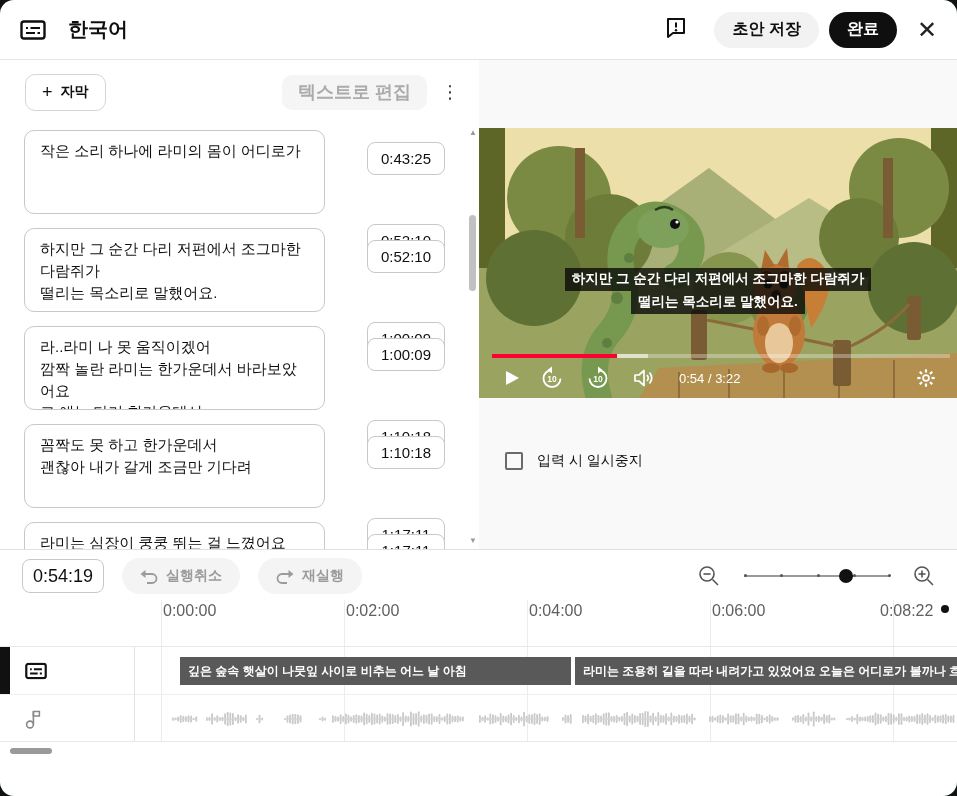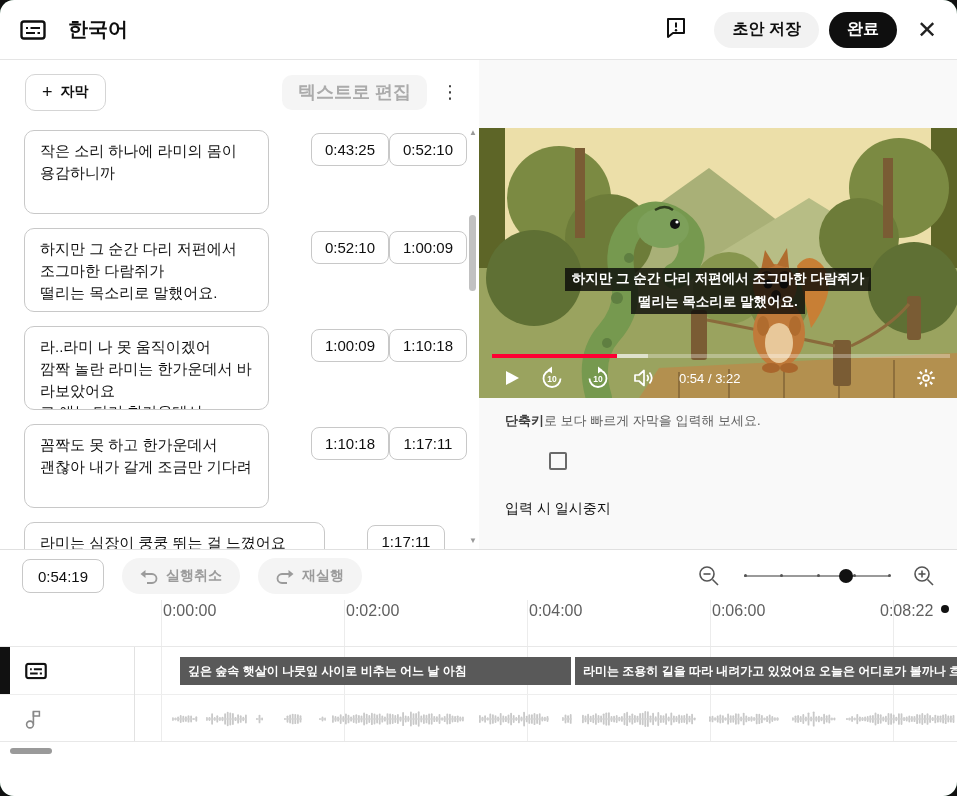--- a/index.html
+++ b/index.html
@@ -35,21 +35,21 @@
   .edit-text-btn { margin-left:auto; height:35px; padding:0 16px; background:#f5f5f5; border:none; border-radius:10px;
     font-size:18px; font-weight:bold; color:#ababab; }
   .kebab { margin-left:14px; background:none; border:none; font-size:18px; color:#333; letter-spacing:0; cursor:pointer; }
 
   
   .sub-list { position:absolute; top:68px; left:0; right:12px; bottom:0; overflow:hidden; padding:2px 0 0 24px; }
   .entry-row { position:relative; display:flex; margin-bottom:14px; height:84px; }
   .entry-box { width:301px; border:1px solid #c8c8c8; border-radius:10px; padding:9px 15px; background:#fff;
     font-size:15px; color:#0f0f0f; line-height:1.45; overflow:hidden; }
   .entry-box div { white-space:normal; }
-  .ts-col { margin-left:42px; display:flex; flex-direction:row; justify-content:flex-start; height:115px; margin-top:3px; }
+  .ts-col { margin-left:42px; display:flex; flex-direction:column; justify-content:space-between; height:115px; margin-top:12px; }
   .ts-box { width:78px; height:33px; border:1px solid #c8c8c8; border-radius:8px; background:#fff;
     font-size:15px; color:#0f0f0f; display:flex; align-items:center; justify-content:center; }
   .lp-scrollbar { position:absolute; top:68px; right:1px; width:11px; bottom:4px; }
   .lp-scrollbar .arrow { position:absolute; left:2px; font-size:8px; color:#999; }
   .lp-scrollbar .thumb { position:absolute; top:87px; left:2px; width:7px; height:76px; background:#c1c1c1; border-radius:4px; }
 
   
   .video { position:absolute; top:68px; left:0; right:0; height:270px; background:#3c4420; overflow:hidden; }
   .video svg.scene { position:absolute; top:0; left:0; }
   .vsub { position:absolute; left:0; right:0; bottom:84px; text-align:center; }
@@ -59,29 +59,29 @@
   .progress .buffer { position:absolute; left:0; top:0; bottom:0; background:rgba(255,255,255,0.55); }
   .progress .played { position:absolute; left:0; top:0; bottom:0; background:#f03; }
   .vctrl { position:absolute; left:0; right:0; bottom:0; height:40px; display:flex; align-items:center; padding:0 16px; gap:0; }
   .vbtn { background:none; border:none; color:#fff; display:flex; align-items:center; justify-content:center; cursor:pointer; }
   .vtime { color:#fff; font-size:13px; margin-left:14px; }
   .gear-btn { margin-left:auto; }
 
   
   .tip { position:absolute; top:352px; left:26px; right:20px; font-size:13px; color:#5f5f5f; }
   .tip b { color:#3c3c3c; }
-  .pause-row { position:absolute; top:392px; left:26px; display:flex; align-items:center; gap:30px; cursor:pointer;flex-direction:column; }
+  .pause-row { position:absolute; top:392px; left:26px; display:flex; align-items:center; gap:14px; cursor:pointer; }
   .pause-row .cbx { width:18px; height:18px; border:2px solid #6a6a6a; border-radius:2px; background:#f9f9f9; }
   .pause-row .lbl { font-size:14px; color:#0f0f0f; }
 
   
   .bottom { position:absolute; left:0; right:0; bottom:0; height:247px; background:#fff; border-top:1px solid #e0e0e0; }
   .bt-toolbar { position:absolute; top:8px; left:22px; right:22px; height:36px; display:flex; align-items:center; }
   .cur-time { width:82px; height:34px; border:1px solid #c8c8c8; border-radius:8px; background:#fff;
-    font-size:15px; color:#0f0f0f; display:flex; align-items:center; justify-content:center; }
+    font-size:18px; color:#0f0f0f; display:flex; align-items:center; justify-content:center; }
   .ur-btn { height:36px; padding:0 18px; margin-left:18px; background:#f4f4f4; border:none; border-radius:18px;
     font-size:14px; font-weight:bold; color:#9b9b9b; display:flex; align-items:center; gap:8px; }
   .zoom-ctl { margin-left:auto; display:flex; align-items:center; }
   .mag-btn { background:none; border:none; display:flex; cursor:pointer; }
   .zslider { position:relative; width:145px; height:14px; margin:0 24px; }
   .zslider .line { position:absolute; top:6px; left:0; right:0; height:2px; background:#9a9a9a; }
   .zslider .tick { position:absolute; top:5px; width:3px; height:3px; background:#555; border-radius:50%; }
   .zslider .thumb { position:absolute; top:0; width:14px; height:14px; background:#111; border-radius:50%; margin-left:-7px; }
 
   .ruler { position:absolute; top:50px; left:0; right:0; height:46px; }
@@ -138,21 +138,21 @@
         <span>자막</span>
       </button>
       <button class="edit-text-btn">텍스트로 편집</button>
       <button class="kebab">⋮</button>
     </div>
 
     <div class="sub-list">
 
     <div class="entry-row">
           <div class="entry-box">
-            <div>작은 소리 하나에 라미의 몸이 용감하니까</div>
+            <div>작은 소리 하나에 라미의 몸이 어디로가</div>
             <div></div>
           </div>
           <div class="ts-col">
             <div class="ts-box">0:43:25</div>
             <div class="ts-box">0:52:10</div>
           </div>
         </div>
         <div class="entry-row">
           <div class="entry-box">
             <div>하지만 그 순간 다리 저편에서 조그마한 다람쥐가</div>
@@ -309,23 +309,20 @@
               <line x1="5.2" y1="5.2" x2="7.7" y2="7.7"></line>
                 <line x1="16.3" y1="16.3" x2="18.8" y2="18.8"></line>
               <line x1="5.2" y1="18.8" x2="7.7" y2="16.3"></line>
                 <line x1="16.3" y1="7.7" x2="18.8" y2="5.2"></line>
             </g>
           </svg>
         </button>
       </div>
     </div>
 
-    <div class="tip">
-      <b>단축키</b><span>로 보다 빠르게 자막을 입력해 보세요.</span>
-    </div>
 
     <div class="pause-row">
       <span class="cbx"></span>
       <span class="lbl">입력 시 일시중지</span>
     </div>
   </div>
 
   <div class="bottom">
     <div class="bt-toolbar">
       <div class="cur-time">0:54:19</div>

